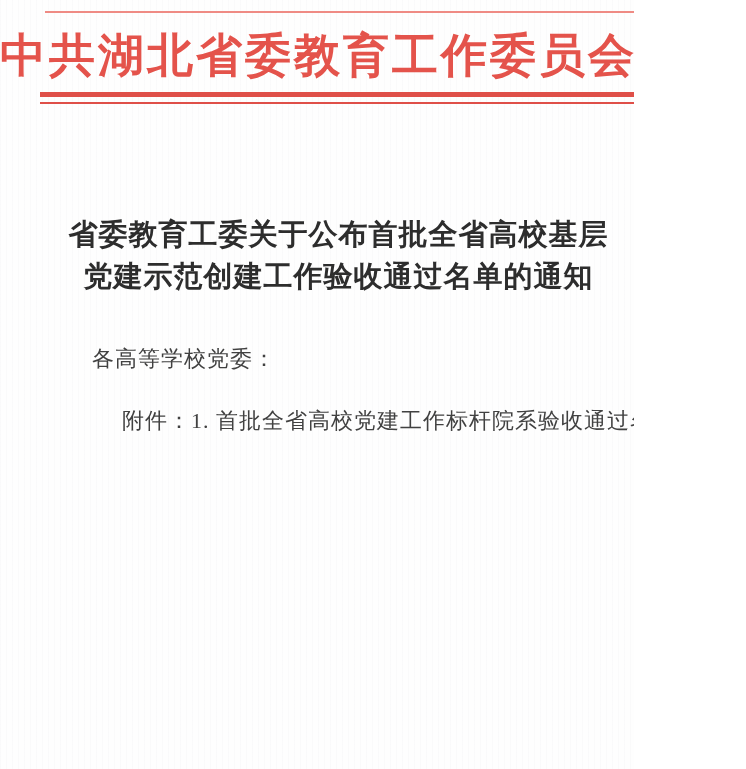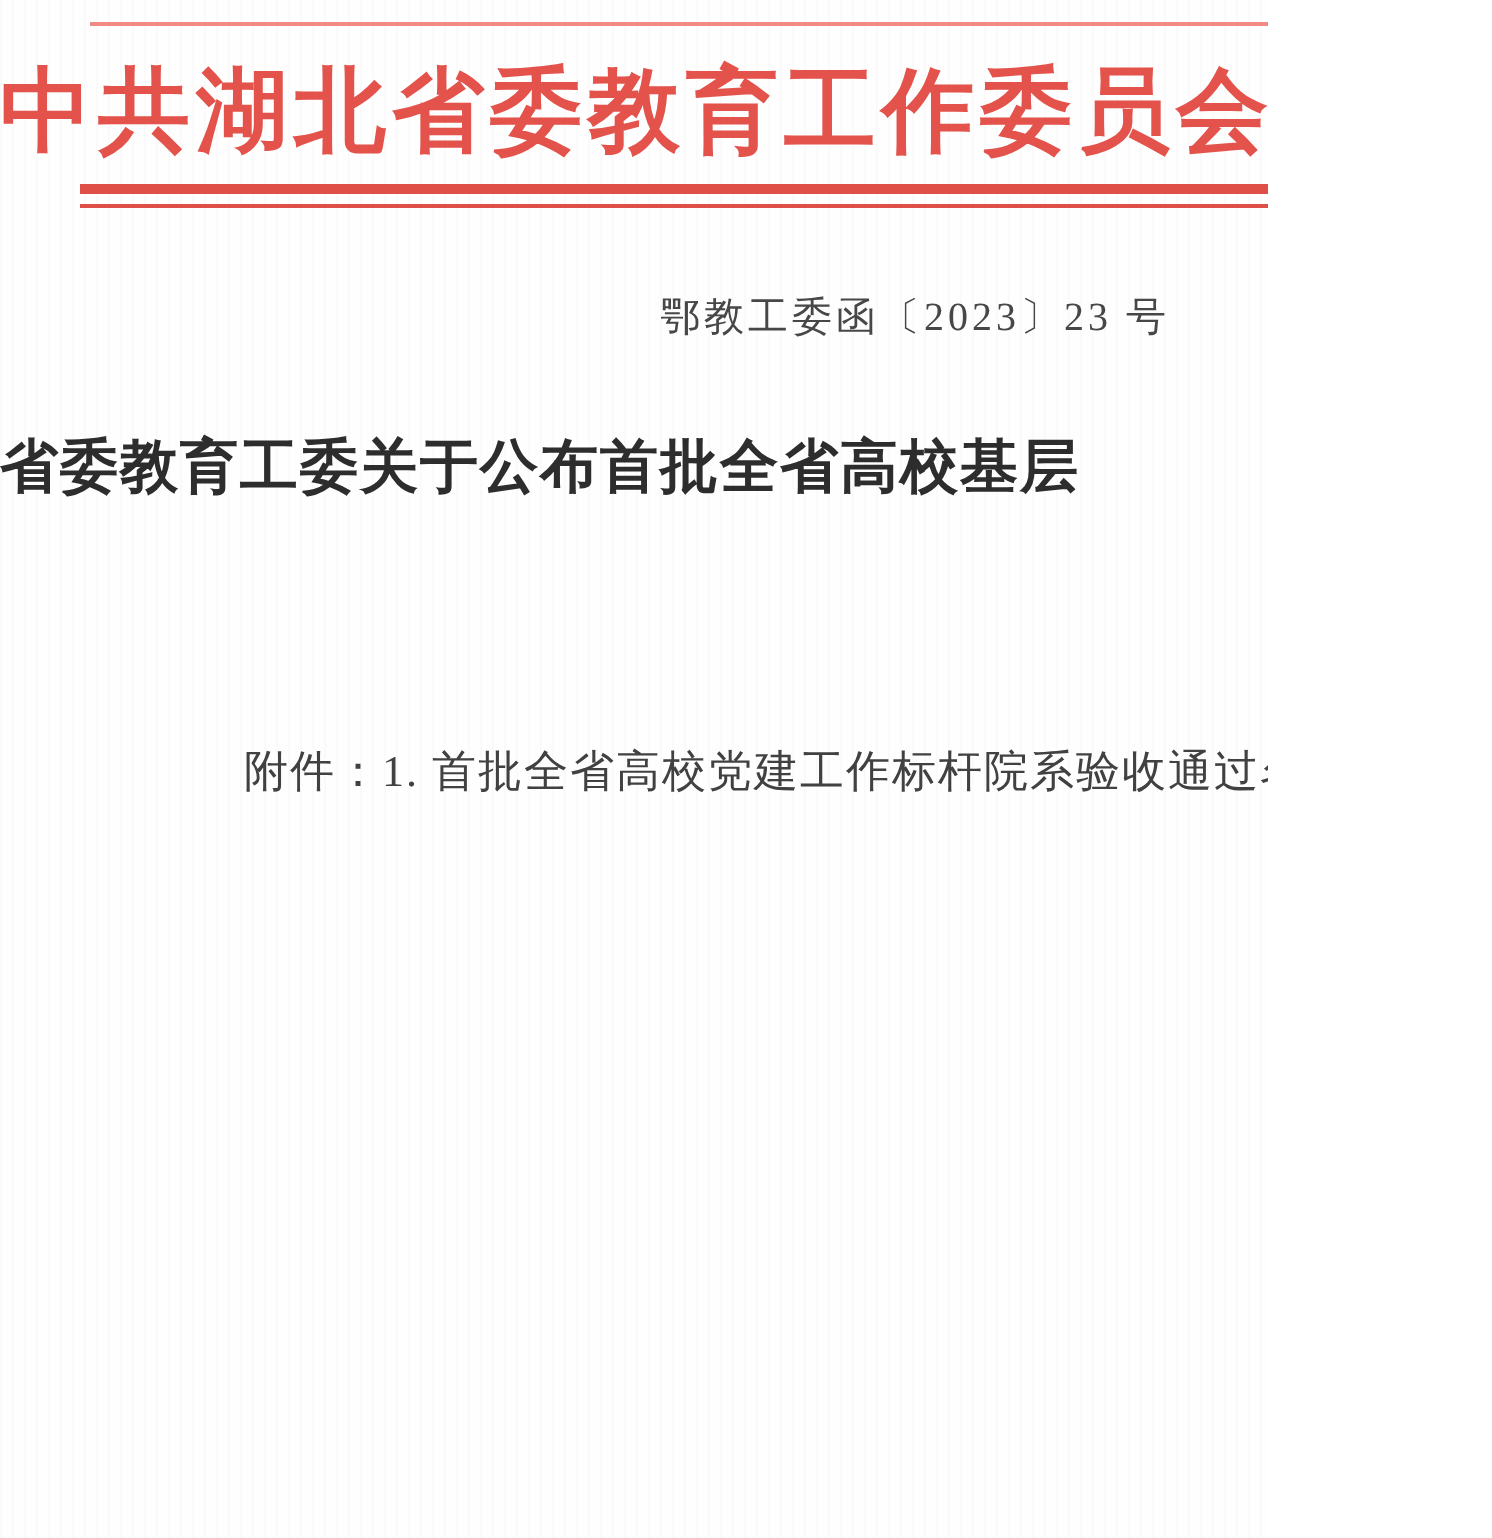--- a/index.html
+++ b/index.html
@@ -71,25 +71,27 @@
     color: #474747;
     white-space: nowrap;
   }
 
   
   .doc-title {
     position: absolute;
     top: 213px;
     left: 0;
     right: 0;
+    text-align: center;
     font-size: 29px;
     line-height: 42px;
     font-weight: 700;
     letter-spacing: 1px;
     color: #2d2d2d;
+    padding-left: 43px;
   }
 
   
   .body-block {
     position: absolute;
     top: 341px;
     left: 92px;
     width: 598px;
     font-size: 22px;
     line-height: 35px;
@@ -120,27 +122,28 @@
   <div class="top-rule"></div>
 
   <div class="org-name">中共湖北省委教育工作委员会</div>
 
   <div class="sep">
     <div class="sep-thick"></div>
     <div class="sep-gap"></div>
     <div class="sep-thin"></div>
   </div>
 
-  <div class="doc-number">鄂教工委函〔2023〕23 号</div>
 
   <div class="doc-title">
     <div>省委教育工委关于公布首批全省高校基层</div>
+    <div>党建示范创建工作验收通过名单的通知</div>
   </div>
 
   <div class="body-block">
+    <div class="salutation">各高等学校党委：</div>
 
 
 
     <div class="attachment">
       <span class="att-label">附件：</span>
       <div class="att-items">
         <div>1. 首批全省高校党建工作标杆院系验收通过名单</div>
 
       </div>
     </div>

